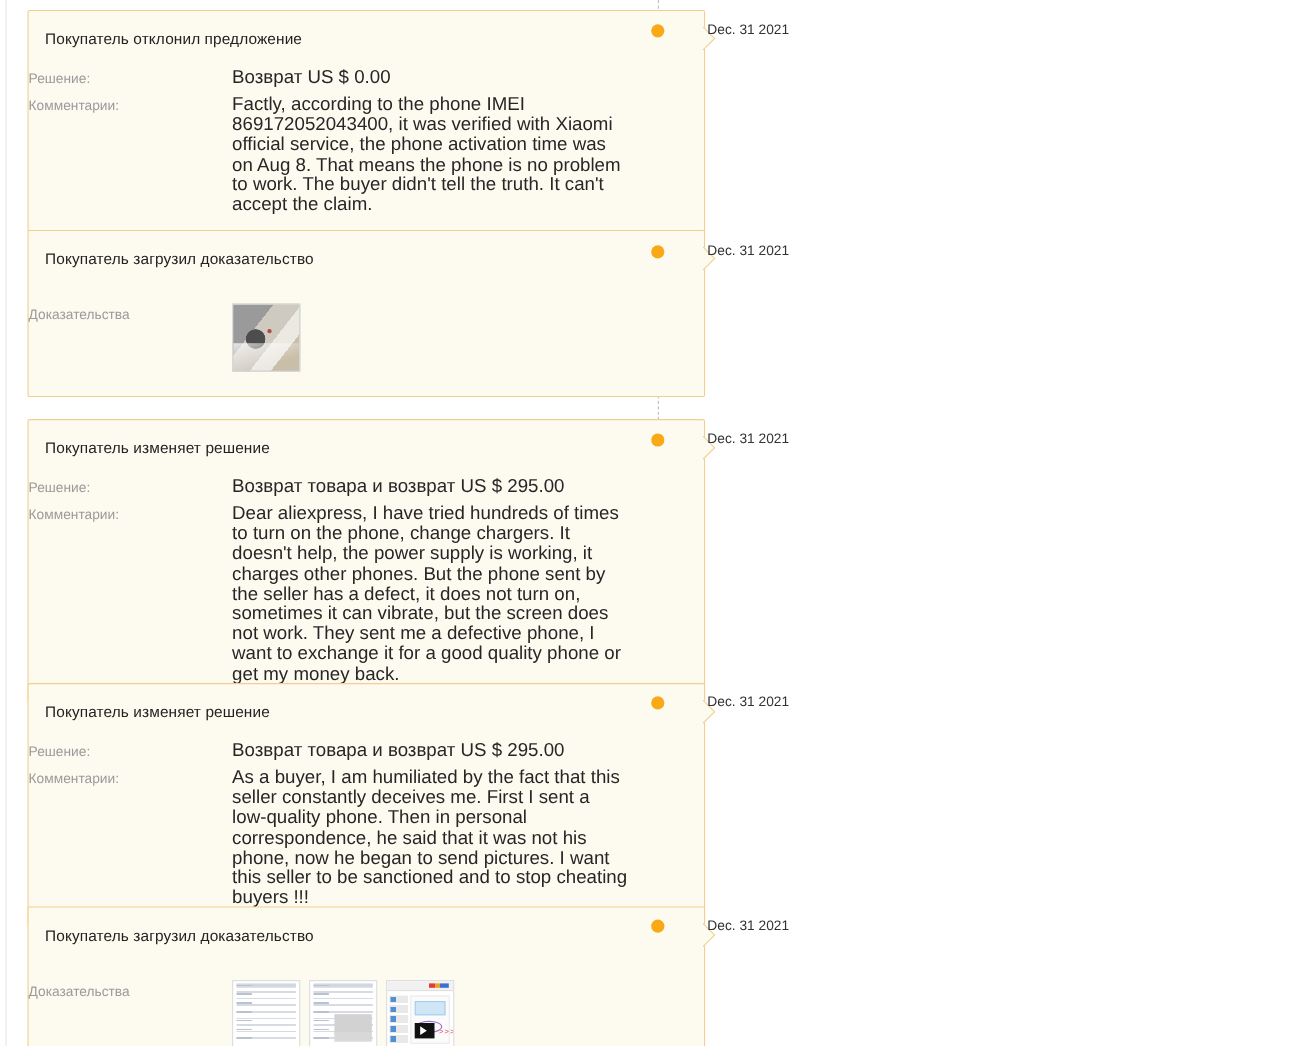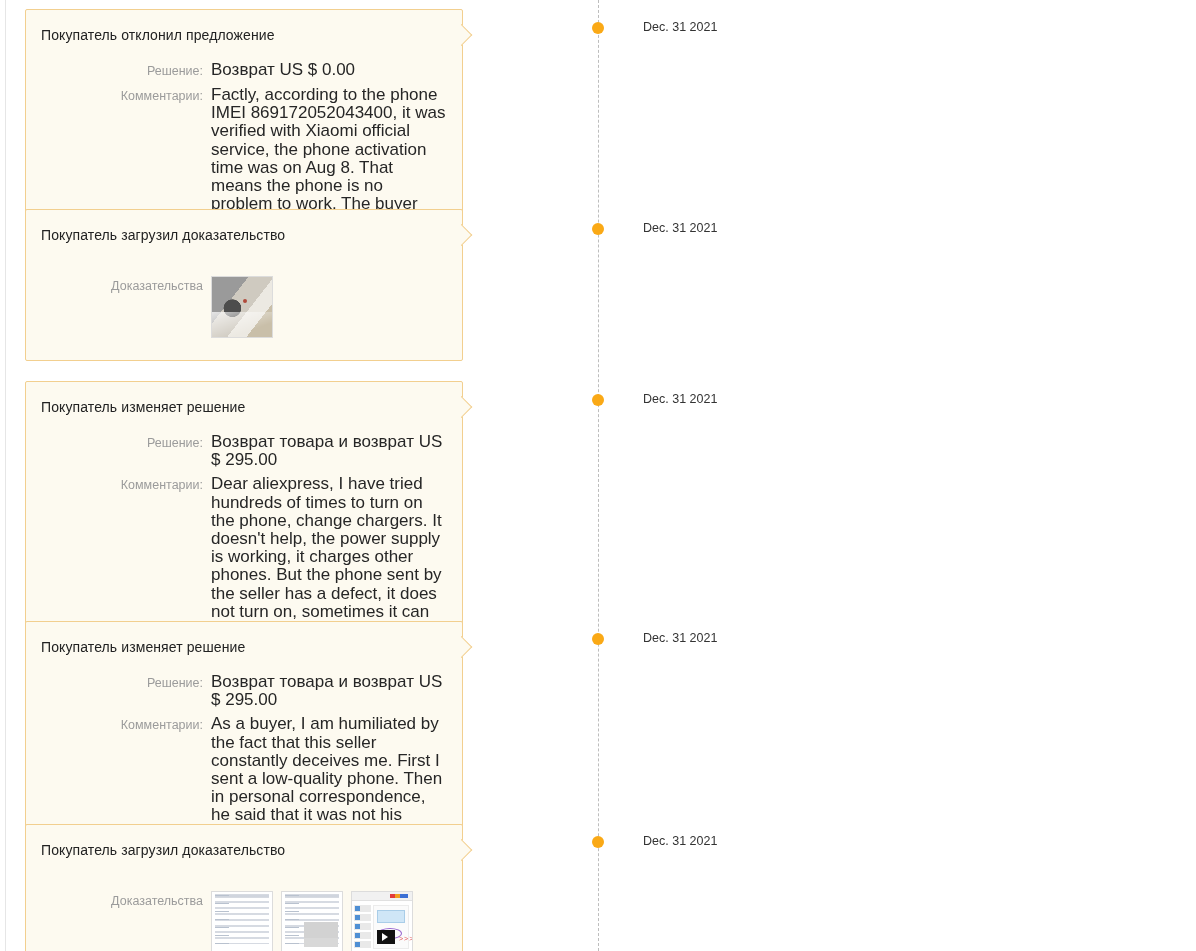--- a/index.html
+++ b/index.html
@@ -42,21 +42,21 @@
 
   .tl-row {
     position: relative;
     width: 1196px;
   }
 
   
   .card {
     position: absolute;
     left: 25px;
-    width: 438px;
+    width: 616px;
     background: #fdfaf0;
     border: 1px solid #f2cf8f;
     border-radius: 2px;
   }
 
   
   .card-arrow {
     position: absolute;
     right: -12px;
     top: 14px;
@@ -90,21 +90,21 @@
 
   .field-row {
     display: flex;
     align-items: flex-start;
     margin-top: 6px;
   }
 
   .field-label {
     width: 185px;
     min-width: 185px;
-    text-align: right;
+    text-align: left;
     color: #9b9b9b;
     font-size: 12.5px;
     line-height: 18px;
     padding-right: 8px;
     padding-top: 1px;
   }
 
   .field-value {
     color: #262626;
     font-size: 17px;

